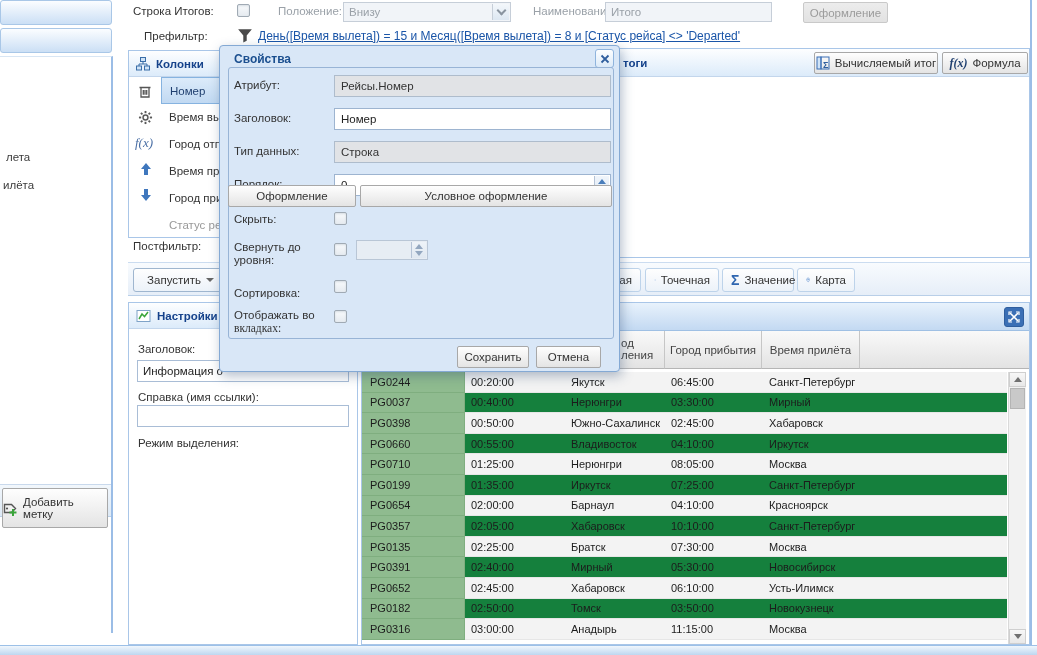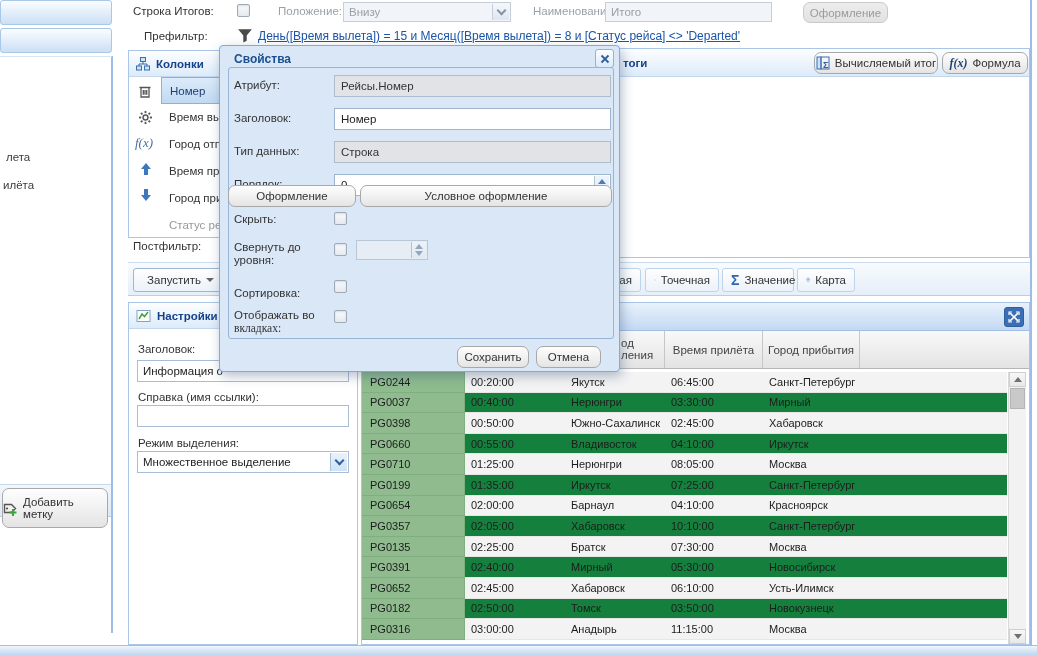--- a/index.html
+++ b/index.html
@@ -12,21 +12,21 @@
   .lbar { left:0; width:112px; height:25px; border:1px solid #a9c7e7; border-radius:3px;
           background:linear-gradient(#fbfdff,#cbdff5); }
   .left-panel { left:0; top:56px; width:113px; height:577px; background:#fff;
                 border-top:1px solid #d8e6f4; border-right:2px solid #9bbde6; }
   .frag { color:#3c3c3c; font-size:11.5px; white-space:nowrap; }
   .tag-strip { left:0; top:427px; width:111px; height:33px;
                background:linear-gradient(#f2f7fc,#dde9f5);
                border-top:1px solid #c9d9ec; border-bottom:1px solid #b9cfe8; }
   .btn { display:flex; align-items:center; gap:5px; justify-content:center;
          background:linear-gradient(#fefefe,#e4e4e4); border:1px solid #a8a8a8;
-         border-radius:7px; font-size:11.5px; color:#333; cursor:default; }
+         border-radius:2px; font-size:11.5px; color:#333; cursor:default; }
   .btn.disabled { background:linear-gradient(#ececec,#e2e2e2); border-color:#c9c9c9; color:#9b9b9b; }
   .bottom-bar { left:0; top:645px; width:1037px; height:10px;
                 background:linear-gradient(#f0f6fc,#bed7f0); border-top:1px solid #9cc0e7; }
   .vline-right { left:1030px; top:0; width:2px; height:645px; background:#9bbde6; }
 
   
   .lbl { white-space:nowrap; }
   .lbl.dis { color:#9aa1a8; }
   .checkbox { width:13px; height:13px; border:1px solid #a0aab4; border-radius:2px;
               background:linear-gradient(#f8fafc,#e6ebf0); box-shadow:inset 0 1px 2px rgba(120,140,160,.25); }
@@ -266,46 +266,40 @@
     </div>
     <div class="abs lbl" style="left:9px; top:40px;">Заголовок:</div>
     <div class="abs field enabled" style="left:8px; top:57px; width:212px; height:22px;">
       <span>Информация о</span>
     </div>
     <div class="abs lbl" style="left:9px; top:88px;">Справка (имя ссылки):</div>
     <div class="abs field enabled" style="left:8px; top:102px; width:212px; height:22px;">
       <span></span>
     </div>
     <div class="abs lbl" style="left:9px; top:134px;">Режим выделения:</div>
-    <div class="abs field enabled" style="left:8px; top:148px; width:212px; height:22px;">
-      <span>Множественное выделение</span>
-      <span class="combo-arrow" style="background:linear-gradient(#eaf2fb,#cfe2f6); border-left-color:#a9bdd6;">
-          <span class="chev blue"></span>
-        </span>
-    </div>
   </div>
 
   <div class="abs panel" style="left:361px; top:302px; width:669px; height:343px;">
     <div class="tbl-hdrbar">
       <div style="position:absolute; right:5px; top:4px; width:20px; height:20px; background:#3b6fb5; border:1px solid #2f5e9e; border-radius:3px; display:flex; align-items:center; justify-content:center;">
         <svg width="12" height="12" viewBox="0 0 12 12">
           <path d="M2 10 L10 2 M2 2 L10 10" stroke="#fff" stroke-width="1.6"></path>
           <path d="M1 8 V11 H4 M8 1 H11 V4 M1 4 V1 H4 M8 11 H11 V8" fill="none" stroke="#fff" stroke-width="1.2"></path>
         </svg>
       </div>
     </div>
     <div class="hrow">
       <div class="hcell" style="width:103px;"></div>
       <div class="hcell" style="width:100px;"></div>
       <div class="hcell" style="width:100px;"></div>
+      <div class="hcell" style="width:97px;">
+        <span>Город прибытия</span>
+      </div>
       <div class="hcell" style="width:98px;">
         <span>Время прилёта</span>
-      </div>
-      <div class="hcell" style="width:97px;">
-        <span>Город прибытия</span>
       </div>
       <div class="hcell" style="width:169px; border-right:none;"></div>
     </div>
     <div class="abs" style="left:259px; top:34px; color:#444; font-size:11.5px;">од</div>
     <div class="abs" style="left:259px; top:46px; color:#444; font-size:11.5px;">ления</div>
 
     <div class="abs" style="left:0; top:69px; width:645px;">
         <div class="t-row even">
           <div class="t-cell c0" style="width: 103px;">PG0244</div>
           <div class="t-cell c1" style="width: 100px;">00:20:00</div>

